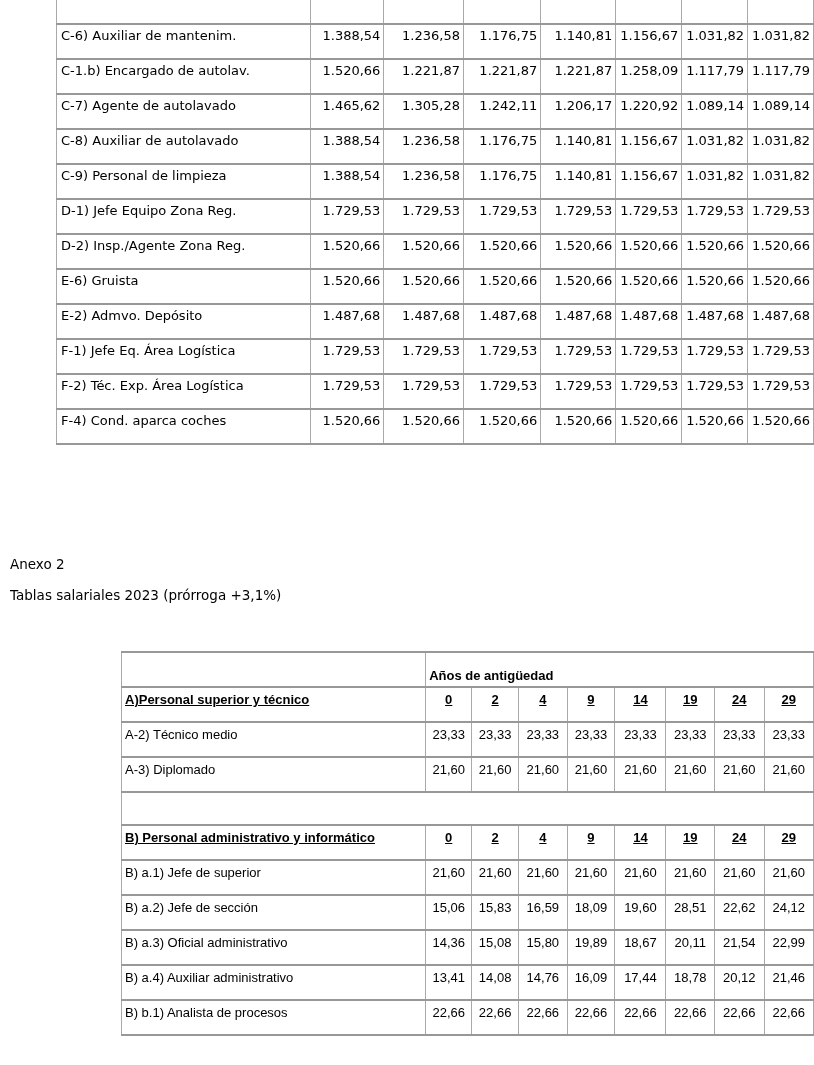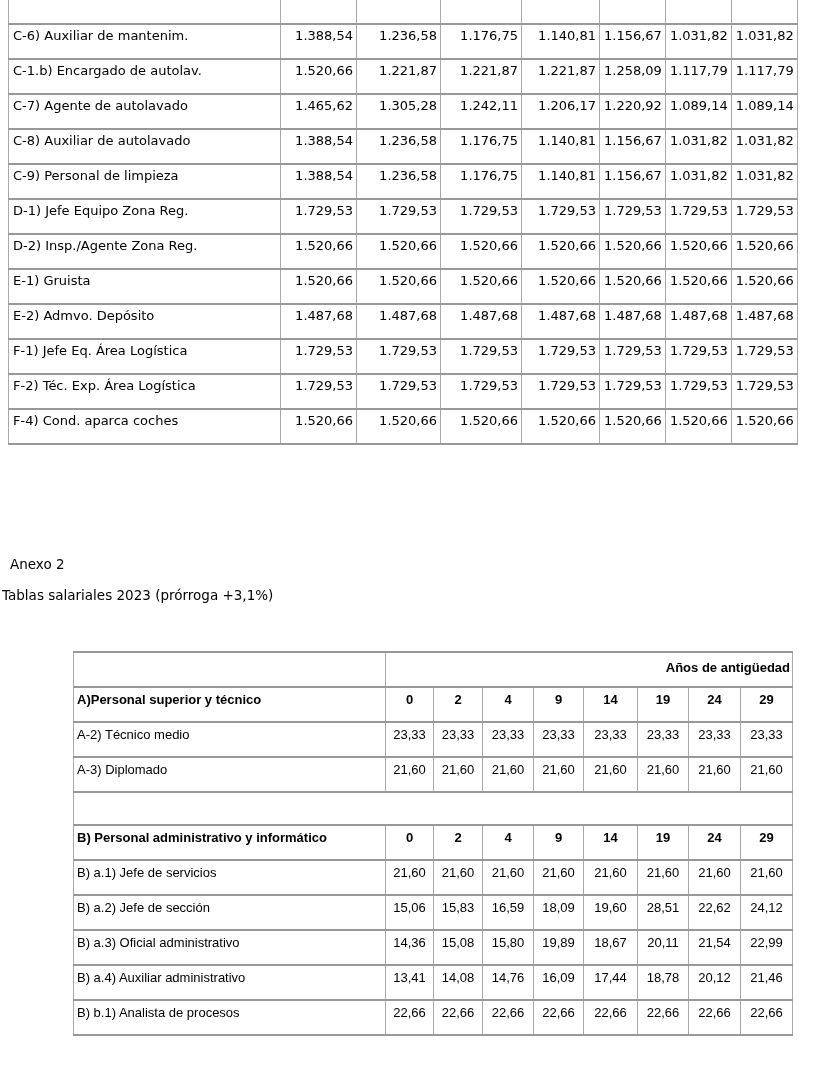--- a/index.html
+++ b/index.html
@@ -9,20 +9,21 @@
     background: #ffffff;
     overflow: hidden;
     position: relative;
     font-family: "DejaVu Sans", sans-serif;
     color: #000000;
   }
   table {
     border-collapse: collapse;
     table-layout: fixed;
     position: absolute;
+    margin-left: 48px;
   }
   
   .t1 { left: 8px; top: 0; }
   .t1 td {
     border-top: 2px solid #989898;
     border-bottom: 2px solid #989898;
     border-left: 1px solid #a9a9a9;
     border-right: 1px solid #a9a9a9;
     height: 35px;
     vertical-align: top;
@@ -33,40 +34,40 @@
   }
   .t1 tr.stub td { border-top: none; height: 24px; }
   .t1 td.num { text-align: right; padding-right: 3px; }
   
   .heading {
     position: absolute; left: 10px; top: 556px;
     font: 13.5px "DejaVu Sans", sans-serif;
     text-align: center;
   }
   .subheading {
-    position: absolute; left: 2px; top: 587px;
+    position: absolute; left: 10px; top: 587px;
     font: 13.5px "DejaVu Sans", sans-serif;
   }
   
   .t2 { left: 73px; top: 651px; }
   .t2 td {
     border-top: 2px solid #989898;
     border-bottom: 2px solid #989898;
     border-left: 1px solid #a9a9a9;
     border-right: 1px solid #a9a9a9;
     height: 35px;
     vertical-align: top;
     padding: 4px 2px 2px 3px;
     font: 13px "Liberation Sans", sans-serif;
     white-space: nowrap;
     overflow: hidden;
   }
-  .t2 td.hdr { font-weight: bold; }
+  .t2 td.hdr { font-weight: bold; text-decoration: underline; }
   .t2 td.c { text-align: center; padding-left: 0; padding-right: 0; }
-  .t2 td.span-hdr { text-align: right; font-weight: bold; padding-top: 7px; }
+  .t2 td.span-hdr { text-align: left; font-weight: bold; padding-top: 15px; }
   .t2 tr.spacer td { height: 33px; }
 </style>
 </head>
 <body>
 
 <table class="t1">
   <colgroup>
     <col style="width:272px">
       <col style="width:76px">
       <col style="width:84px">
@@ -151,21 +152,21 @@
         <td class="lbl">D-2) Insp./Agente Zona Reg.</td>
         <td class="num">1.520,66</td>
         <td class="num">1.520,66</td>
         <td class="num">1.520,66</td>
         <td class="num">1.520,66</td>
         <td class="num">1.520,66</td>
         <td class="num">1.520,66</td>
         <td class="num">1.520,66</td>
       </tr>
       <tr>
-        <td class="lbl">E-1) Gruista</td>
+        <td class="lbl">E-6) Gruista</td>
         <td class="num">1.520,66</td>
         <td class="num">1.520,66</td>
         <td class="num">1.520,66</td>
         <td class="num">1.520,66</td>
         <td class="num">1.520,66</td>
         <td class="num">1.520,66</td>
         <td class="num">1.520,66</td>
       </tr>
       <tr>
         <td class="lbl">E-2) Admvo. Depósito</td>
@@ -271,21 +272,21 @@
         <td class="hdr c">0</td>
         <td class="hdr c">2</td>
         <td class="hdr c">4</td>
         <td class="hdr c">9</td>
         <td class="hdr c">14</td>
         <td class="hdr c">19</td>
         <td class="hdr c">24</td>
         <td class="hdr c">29</td>
       </tr>
       <tr>
-        <td>B) a.1) Jefe de servicios</td>
+        <td>B) a.1) Jefe de superior</td>
         <td class="c">21,60</td>
         <td class="c">21,60</td>
         <td class="c">21,60</td>
         <td class="c">21,60</td>
         <td class="c">21,60</td>
         <td class="c">21,60</td>
         <td class="c">21,60</td>
         <td class="c">21,60</td>
       </tr>
       <tr>

